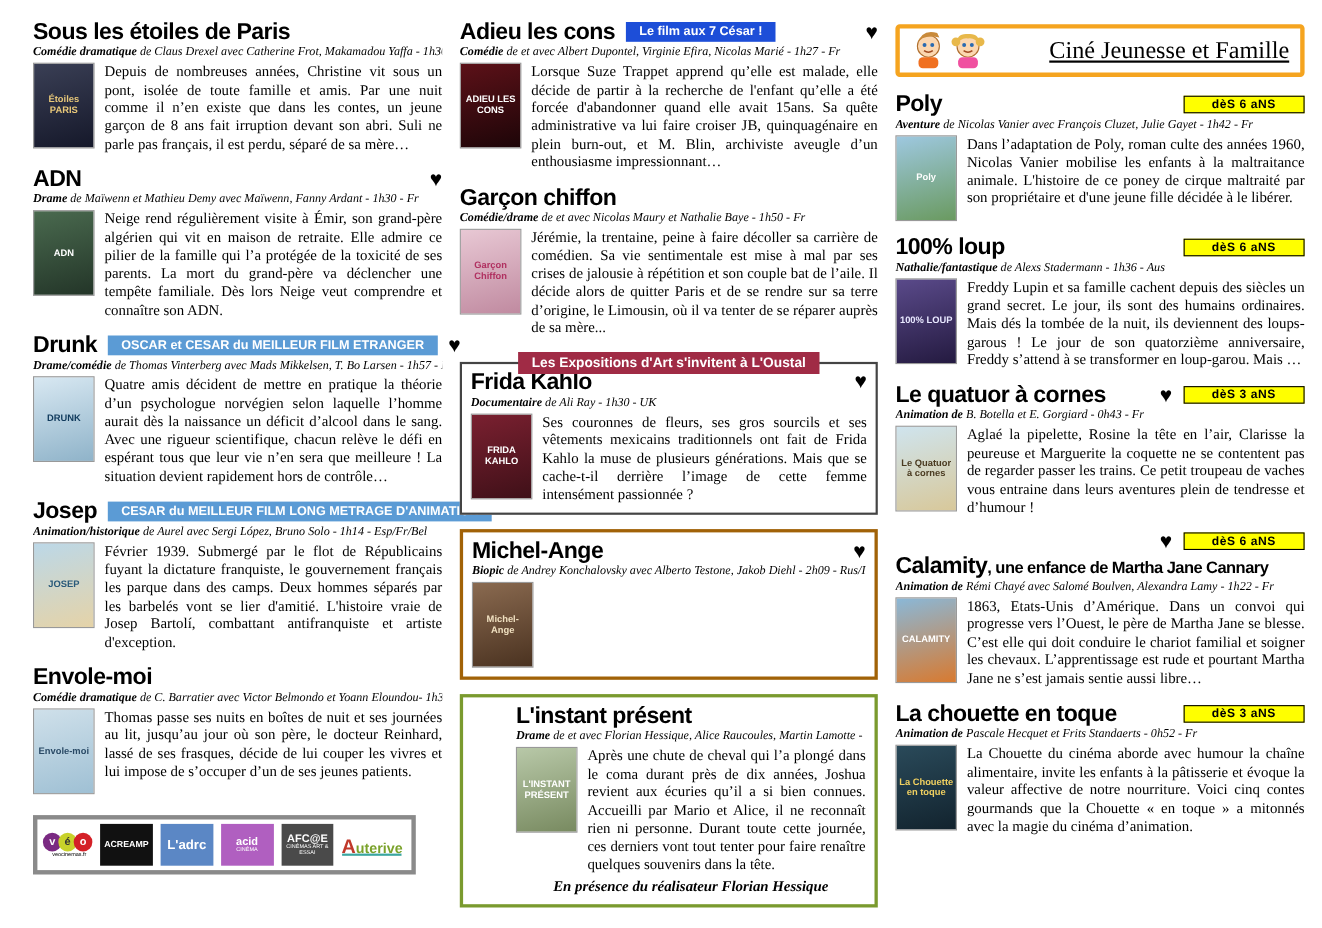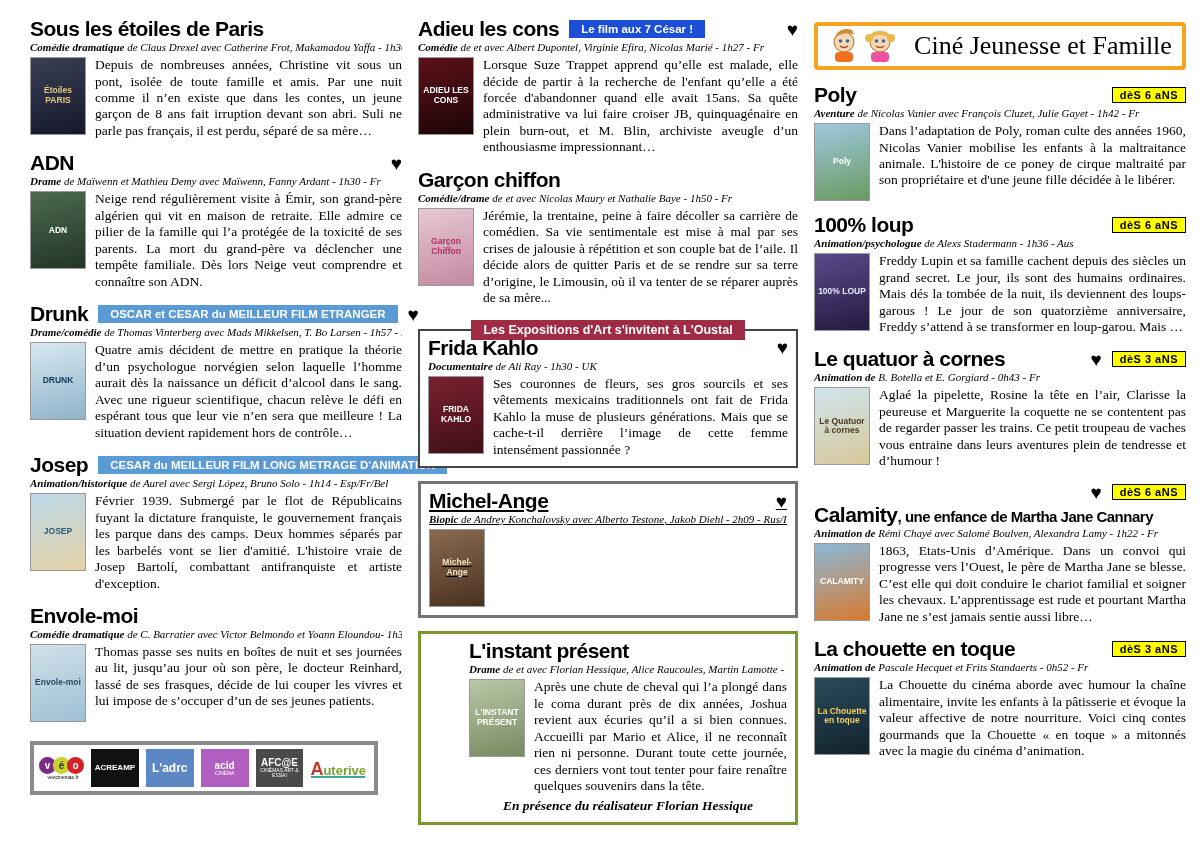--- a/index.html
+++ b/index.html
@@ -6,40 +6,40 @@
   body{width:1202px;height:844px;overflow:hidden;font-family:"Liberation Serif",serif;color:#000;}
   .page{box-sizing:border-box;width:1054px;height:844px;padding:18px 16px 10px 30px;display:grid;grid-template-columns:372px 380px 372px;column-gap:16px;}
   .col{display:flex;flex-direction:column;}
   .film{margin-bottom:13px;}
   .title-row{display:flex;align-items:center;gap:10px;}
   .ftitle{font-family:"Liberation Sans",sans-serif;font-weight:700;font-size:21px;letter-spacing:-0.5px;line-height:1.05;margin:0;}
   .ftitle .t-suffix{font-size:15px;}
   .banner{font-family:"Liberation Sans",sans-serif;font-weight:700;font-size:11.5px;color:#fff;padding:3px 12px;white-space:nowrap;}
   .heart{font-size:19px;line-height:1;margin-left:auto;}
   .heart.inline{margin-left:0;}
-  .badge{font-family:"Liberation Sans",sans-serif;font-weight:700;font-size:11px;background:#ffff00;border:1.5px solid #000;padding:1px 7px;white-space:nowrap;letter-spacing:0.5px;}
+  .badge{font-family:"Liberation Sans",sans-serif;font-weight:700;font-size:11px;background:#ffff00;border:1.5px solid #000;padding:1px 25px;white-space:nowrap;letter-spacing:0.5px;}
   .pre-row{display:flex;justify-content:flex-end;align-items:center;gap:10px;margin-bottom:2px;}
   .credits{font-style:italic;font-size:11px;margin:1px 0 4px 0;white-space:nowrap;overflow:hidden;}
   .credits .genre{font-weight:700;}
   .body-row{display:flex;gap:9px;align-items:flex-start;}
   .poster{flex:0 0 56px;height:78px;border:1px solid #999;box-sizing:border-box;display:flex;align-items:center;justify-content:center;text-align:center;font-family:"Liberation Sans",sans-serif;font-weight:700;font-size:8.5px;padding:2px;line-height:1.15;}
   .synopsis{margin:0;font-size:13.5px;line-height:1.22;text-align:justify;}
   .note{margin:4px 0 0 0;font-size:13.5px;font-weight:700;font-style:italic;text-align:center;}
   .boxed{border-style:solid;padding:6px 8px 8px 8px;box-sizing:border-box;background:#fff;}
   .box-banner{position:relative;z-index:2;display:table;margin:0 auto -11px auto;}
   
   .logo-strip{border:4px solid #8a8a8a;padding:4px 8px;display:flex;align-items:center;gap:7px;margin-top:6px;width:348px;box-sizing:border-box;background:#fff;}
   .logo{display:flex;flex-direction:column;align-items:center;justify-content:center;font-family:"Liberation Sans",sans-serif;font-weight:700;box-sizing:border-box;}
   .logo .sub{font-size:5px;font-weight:400;}
   .logo-box{width:58px;height:38px;color:#fff;display:flex;flex-direction:column;align-items:center;justify-content:center;text-align:center;line-height:1;}
   .veo-circles{display:flex;align-items:center;}
   .veo-c{width:17px;height:17px;border-radius:50%;color:#fff;font-size:10px;display:flex;align-items:center;justify-content:center;margin-left:-3px;}
   
   .cjf-box{border:4px solid #f5a41f;border-radius:4px;display:flex;align-items:center;gap:14px;padding:3px 10px;margin:4px 0 14px 0;background:#fff;}
-  .cjf-title{font-family:"Liberation Serif",serif;font-size:26px;flex:1;text-align:center;}
+  .cjf-title{font-family:"Liberation Serif",serif;font-size:22px;flex:1;text-align:right;text-decoration:underline;}
 </style>
 </head>
 <body>
 
 <div class="page">
   <div class="col" id="col0">
       <div class="film " style="">
         <div class="title-row">
           <h2 class="ftitle"><span>Sous les étoiles de Paris</span></h2>
         </div>
@@ -174,21 +174,21 @@
         </div>
         <div class="credits">
           <span class="genre">Documentaire</span>
           <span>de Ali Ray - 1h30 - UK</span>
         </div>
         <div class="body-row">
           <div class="poster" style="background:linear-gradient(165deg,#7a2030,#3f1018);color:#ffffff">FRIDA KAHLO</div>
           <p class="synopsis">Ses couronnes de fleurs, ses gros sourcils et ses vêtements mexicains traditionnels ont fait de Frida Kahlo la muse de plusieurs générations. Mais que se cache-t-il derrière l’image de cette femme intensément passionnée ?</p>
         </div>
       </div>
-      <div class="film boxed" style="border:3px solid #737373;text-decoration:underline;">
+      <div class="film boxed" style="border:3px solid #a16207;">
         <div class="title-row">
           <h2 class="ftitle"><span>Michel-Ange</span></h2>
           <span class="heart">♥</span>
         </div>
         <div class="credits">
           <span class="genre">Biopic</span>
           <span>de Andrey Konchalovsky avec Alberto Testone, Jakob Diehl - 2h09 - Rus/It</span>
         </div>
         <div class="body-row">
           <div class="poster" style="background:linear-gradient(165deg,#8a6a50,#4a3220);color:#f0e0c0">Michel-Ange</div>
@@ -242,21 +242,21 @@
           <div class="poster" style="background:linear-gradient(165deg,#9ec8e0,#6a9a60);color:#ffffff">Poly</div>
           <p class="synopsis">Dans l’adaptation de Poly, roman culte des années 1960,  Nicolas Vanier mobilise les enfants à la maltraitance animale.  L'histoire de ce poney de cirque maltraité par son propriétaire et d'une jeune fille décidée à le libérer.</p>
         </div>
       </div>
       <div class="film " style="">
         <div class="title-row">
           <h2 class="ftitle"><span>100% loup</span></h2>
           <span class="badge" style="margin-left:auto">dèS 6 aNS</span>
         </div>
         <div class="credits">
-          <span class="genre">Animation/psychologue</span>
+          <span class="genre">Nathalie/fantastique</span>
           <span>de Alexs Stadermann - 1h36 - Aus</span>
         </div>
         <div class="body-row">
           <div class="poster" style="background:linear-gradient(165deg,#5a4a8a,#241a40);color:#e8e8ff">100% LOUP</div>
           <p class="synopsis">Freddy Lupin et sa famille cachent depuis des siècles un grand secret. Le jour, ils sont des  humains ordinaires. Mais dés la tombée de la nuit, ils deviennent des loups-garous ! Le jour de son quatorzième anniversaire, Freddy s’attend à se transformer en loup-garou. Mais …</p>
         </div>
       </div>
       <div class="film " style="">
         <div class="title-row">
           <h2 class="ftitle"><span>Le quatuor à cornes</span></h2>

